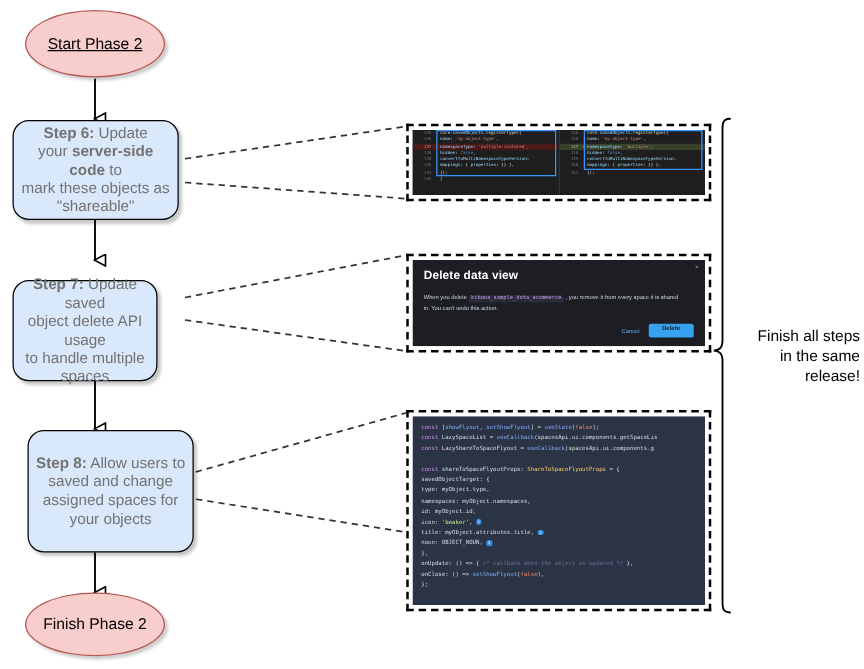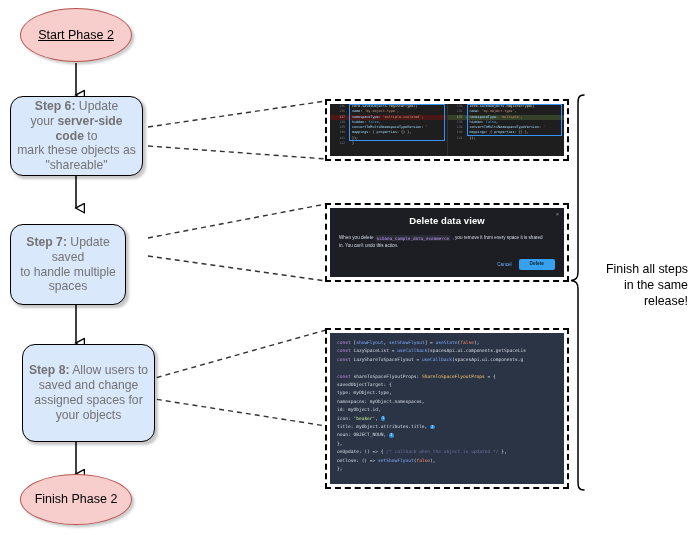--- a/index.html
+++ b/index.html
@@ -146,21 +146,20 @@
     position: relative;
     box-sizing: border-box;
     padding: 7px 9px 6px 9px;
     font-family: "Liberation Sans", sans-serif;
   }
   .modal-title {
     font-size: 9.5px;
     font-weight: bold;
     color: #ffffff;
     letter-spacing: 0.1px;
-    text-align: center;
   }
   .modal-close {
     position: absolute;
     top: 4px;
     right: 5px;
     font-size: 5px;
     color: #98a2b3;
     line-height: 1;
   }
   .modal-body {
@@ -295,20 +294,21 @@
       <div><b>Step 6:</b><span> Update</span></div>
       <div><span>your </span><b>server-side code</b><span> to</span></div>
       <div>mark these objects as</div>
       <div>"shareable"</div>
     </div>
   </div>
 
   <div class="stepbox" style="left:10px; top:224px; width:116px; height:81px;">
     <div class="inner">
       <div><b>Step 7:</b><span> Update saved</span></div>
+      <div>object delete API usage</div>
       <div>to handle multiple spaces</div>
     </div>
   </div>
 
   <div class="stepbox" style="left:10px; top:344px; width:133px; height:98px;margin-left:12px;">
     <div class="inner">
       <div><b>Step 8:</b><span> Allow users to</span></div>
       <div>saved and change</div>
       <div>assigned spaces for</div>
       <div>your objects</div>

